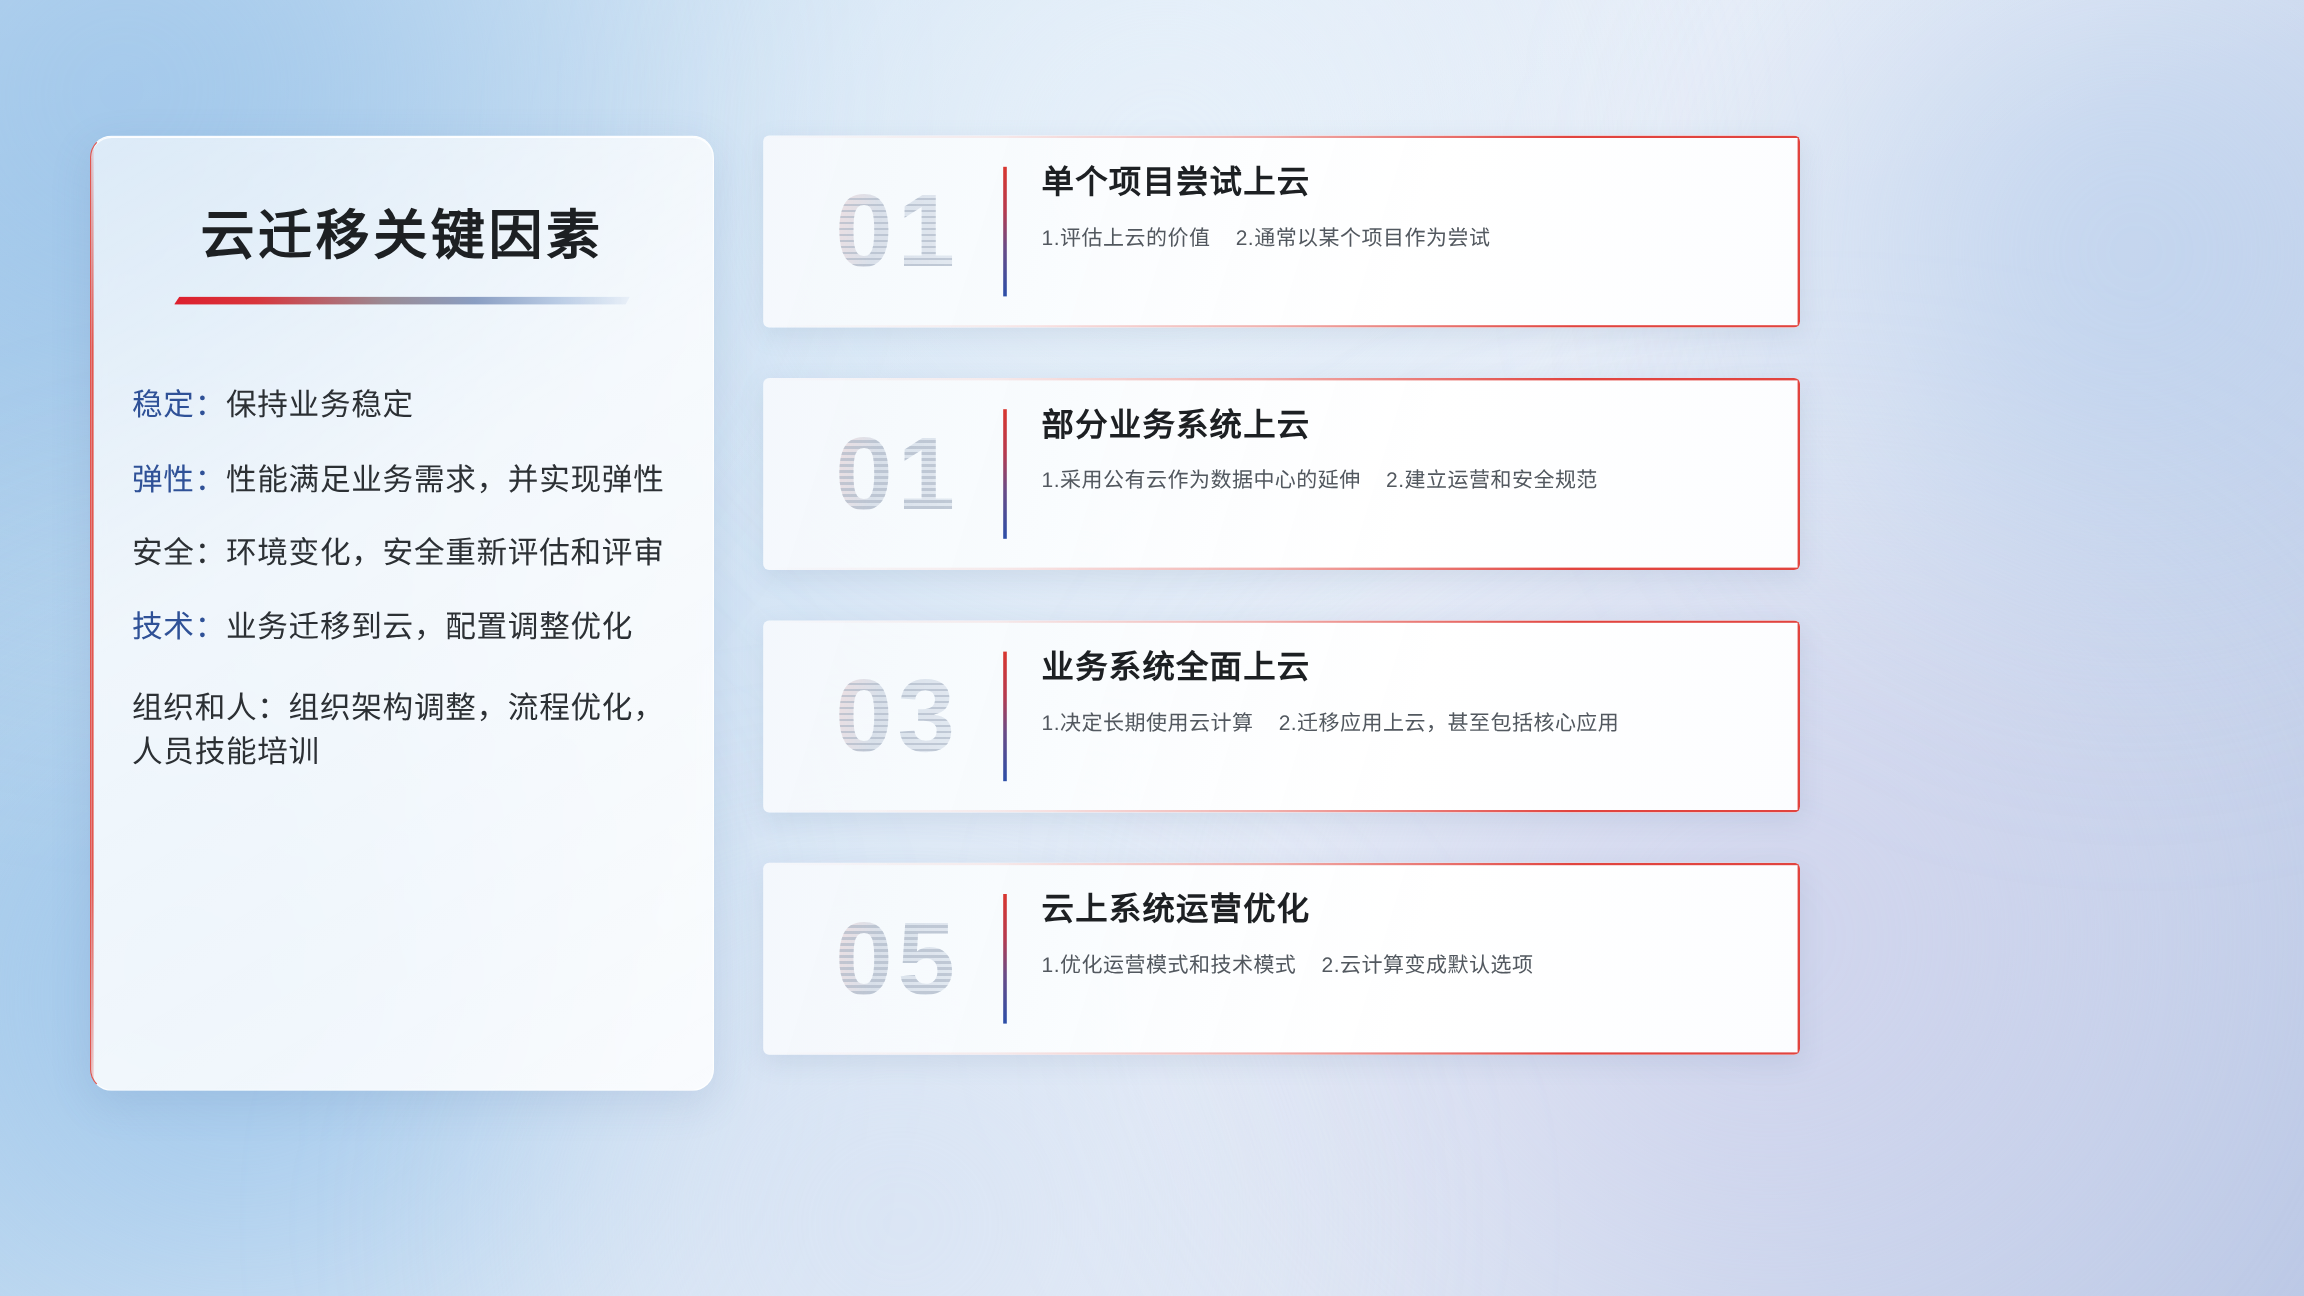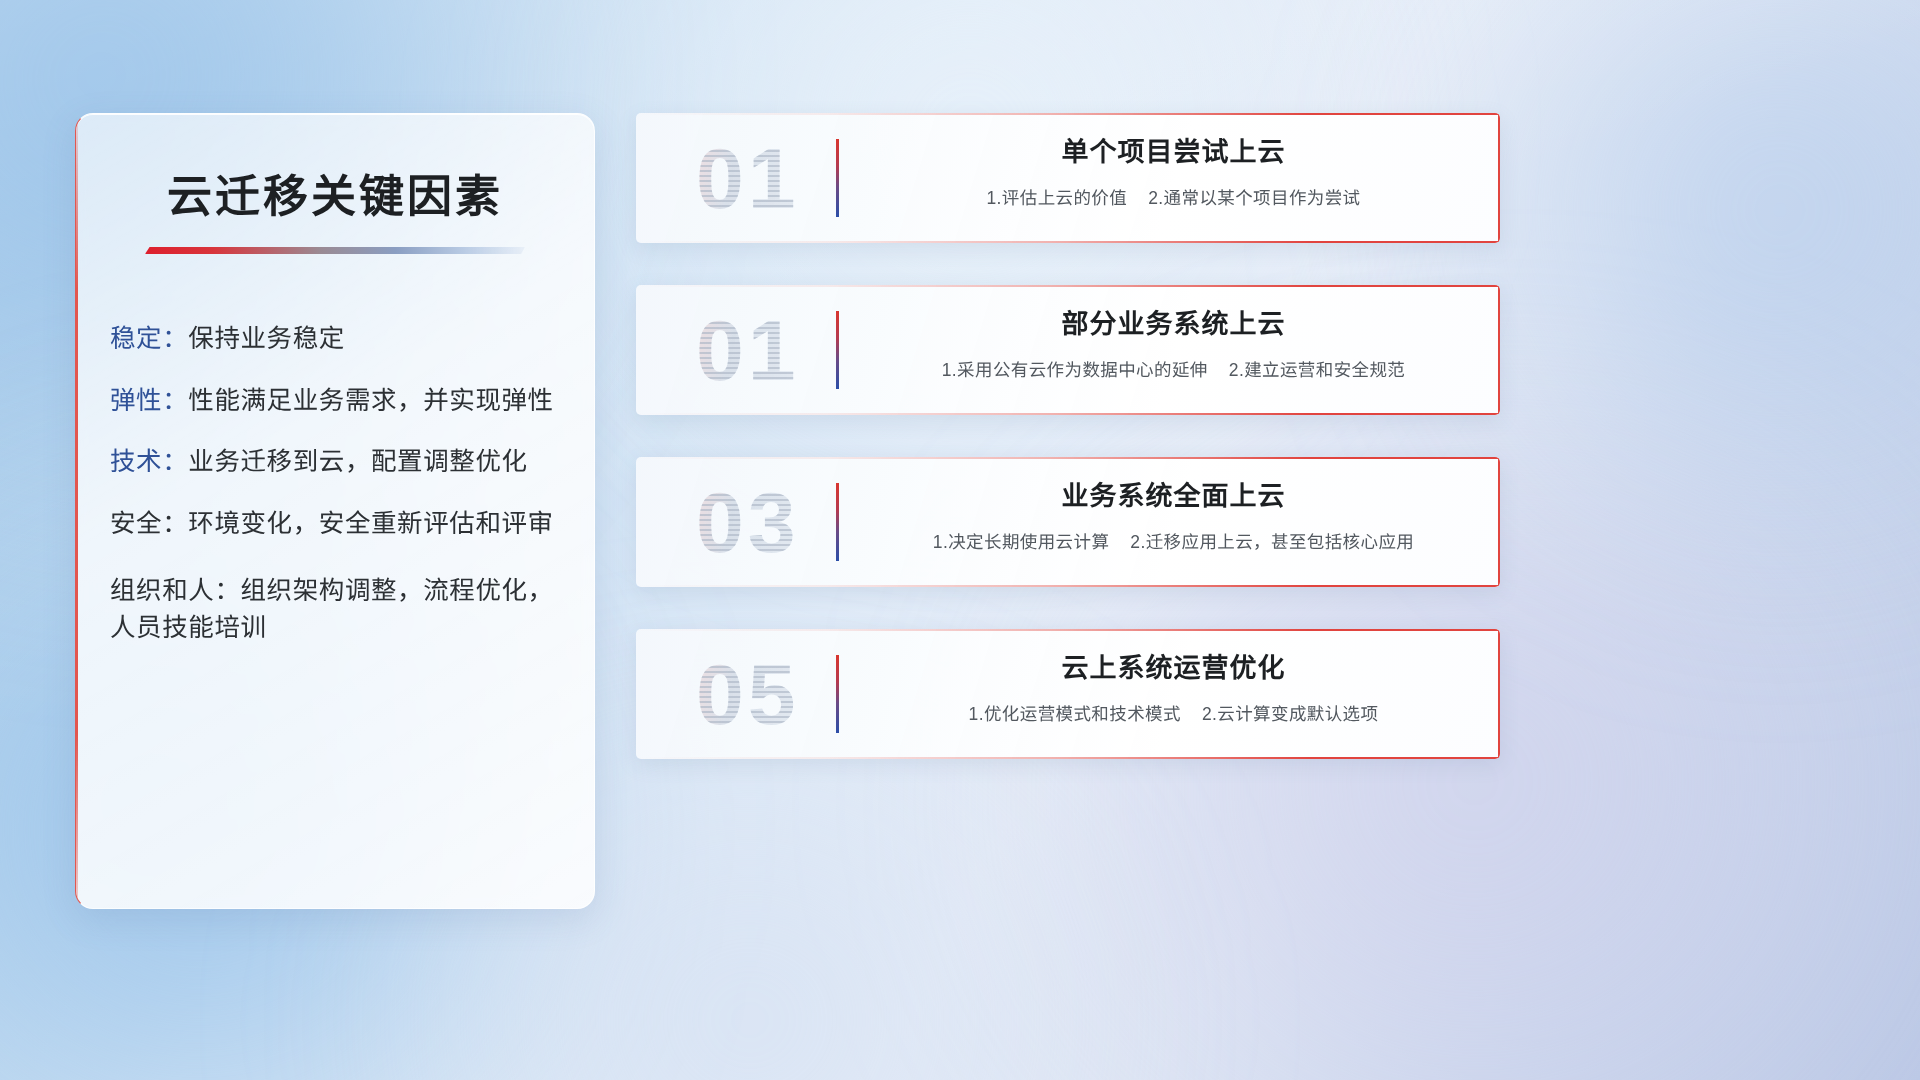--- a/index.html
+++ b/index.html
@@ -77,21 +77,21 @@
     font-size:25.5px; color:#2c3034; line-height:1; letter-spacing:.6px;
     margin-bottom:36px; white-space:nowrap;
   }
   .factor-item.wrap{ white-space:normal; line-height:1.45; margin-bottom:0; }
   .factor-label{ color:#2f5197; }
   .factor-label.plain{ color:#2c3034; }
 
   
   #cards{ position:absolute; left:636px; top:113px; width:864px; }
   .step-card{
-    position:relative; height:130px; margin-bottom:42px;
+    position:relative; height:160px; margin-bottom:42px;
     border-radius:5px;
     background:linear-gradient(107deg,
         rgba(244,248,252,.96) 0%,
         rgba(250,252,254,.97) 30%,
         rgba(255,255,255,.99) 62%,
         rgba(252,253,255,.99) 100%);
     box-shadow:0 6px 20px rgba(96,124,166,.14);
     overflow:hidden;
     padding-left:41px;
   }
@@ -125,21 +125,21 @@
         rgba(255,255,255,0) 2px, rgba(255,255,255,0) 5px),
       linear-gradient(100deg, rgba(206,90,88,.30) 0%, rgba(150,165,190,.55) 35%, rgba(170,186,208,.5) 100%);
     opacity:.55;
     filter:blur(.25px);
     user-select:none;
   }
   .card-divider{
     position:absolute; left:200px; top:26px; bottom:26px; width:2.5px;
     background:linear-gradient(to bottom, #d8362f 0%, #b63a4e 34%, #6a4b86 62%, #2b4ea8 100%);
   }
-  .card-body{ position:absolute; left:232px; right:21px; top:24px;text-align:center; }
+  .card-body{ position:absolute; left:232px; right:21px; top:24px; }
   .card-title{
     font-size:27px; font-weight:700; color:#1d2023; letter-spacing:1px;
     line-height:1.15;
   }
   .card-desc{
     margin-top:16px; font-size:17.5px; color:#52585f; letter-spacing:.4px;
     white-space:pre;
   }
 </style>
 </head>
@@ -157,22 +157,22 @@
 </div>
 
 <div id="stage">
 
   <section id="left-panel">
     <h1 class="panel-title">云迁移关键因素</h1>
     <div class="title-rule"></div>
     <ul class="factor-list" id="factor-list">
         <li class="factor-item"><span class="factor-label">稳定：</span><span class="factor-text">保持业务稳定</span></li>
         <li class="factor-item"><span class="factor-label">弹性：</span><span class="factor-text">性能满足业务需求，并实现弹性</span></li>
+        <li class="factor-item"><span class="factor-label plain">安全：</span><span class="factor-text">环境变化，安全重新评估和评审</span></li>
         <li class="factor-item"><span class="factor-label">技术：</span><span class="factor-text">业务迁移到云，配置调整优化</span></li>
-        <li class="factor-item"><span class="factor-label plain">安全：</span><span class="factor-text">环境变化，安全重新评估和评审</span></li>
         <li class="factor-item wrap"><span class="factor-label plain">组织和人：</span><span class="factor-text">组织架构调整，流程优化，人员技能培训</span></li>
       </ul>
   </section>
 
   <section id="cards">
       <article class="step-card">
         <div class="card-edge-top"></div>
         <div class="card-edge-bottom"></div>
         <div class="card-edge-right"></div>
         <div class="card-number">01</div>

